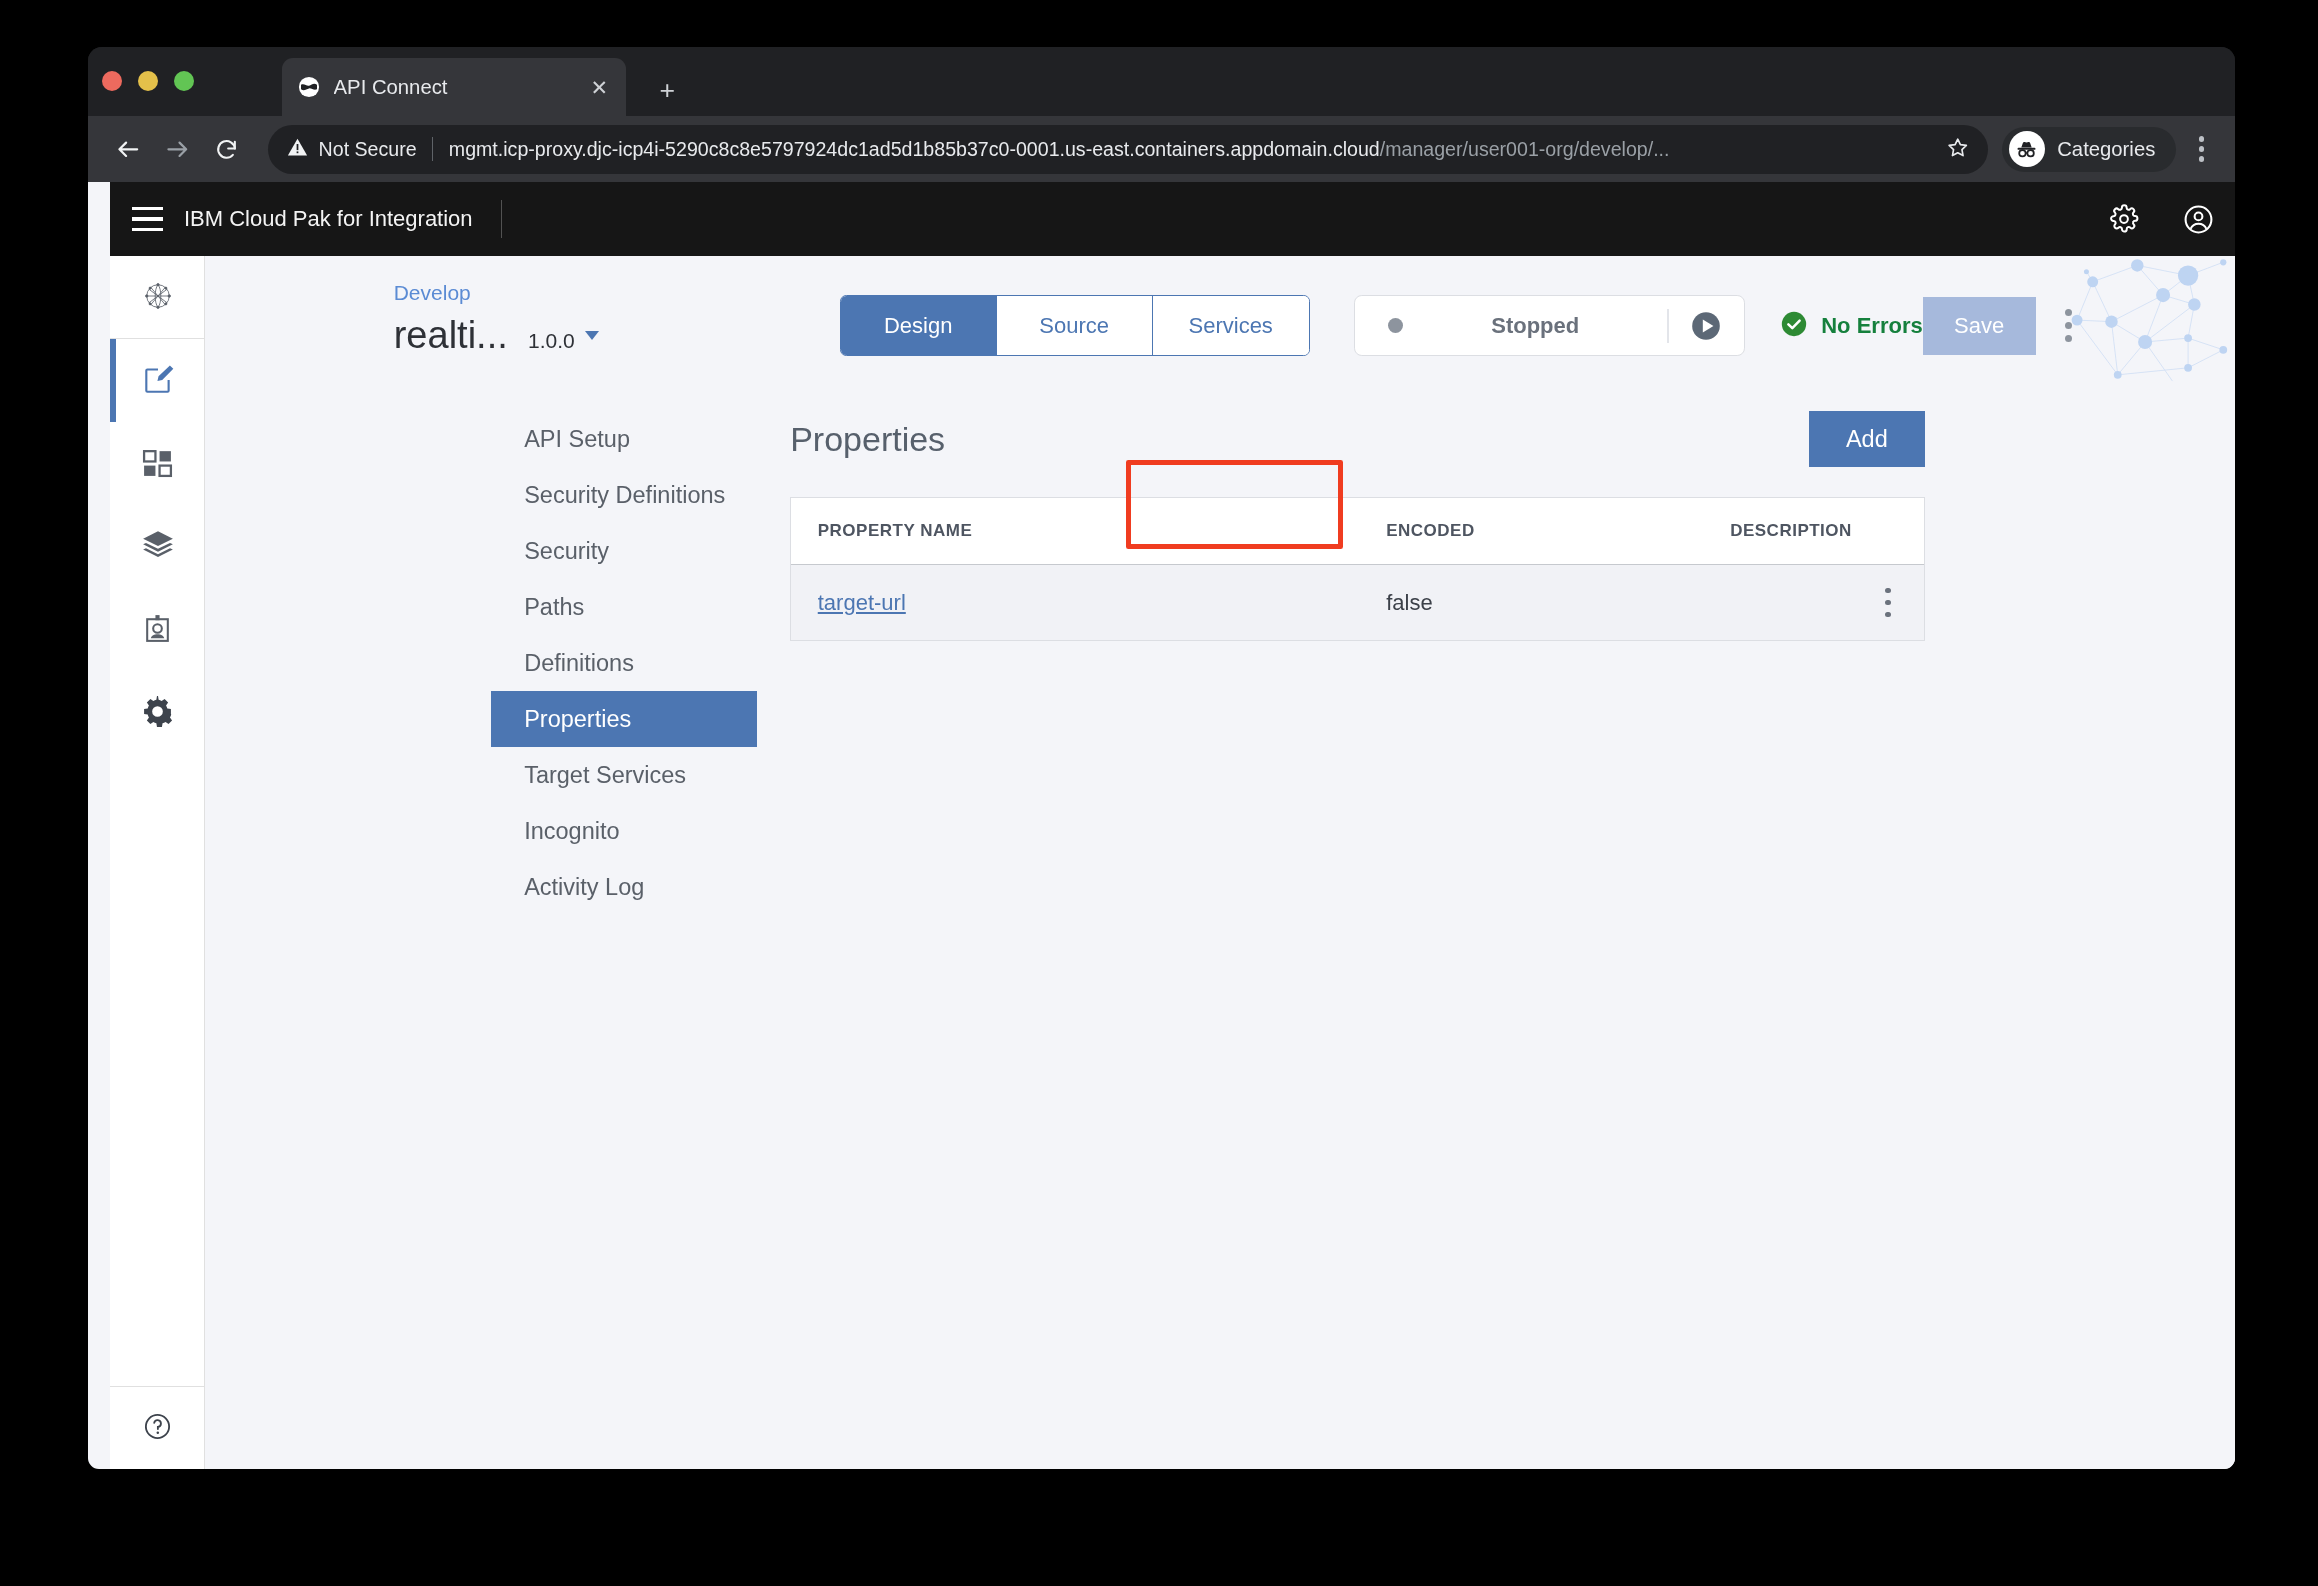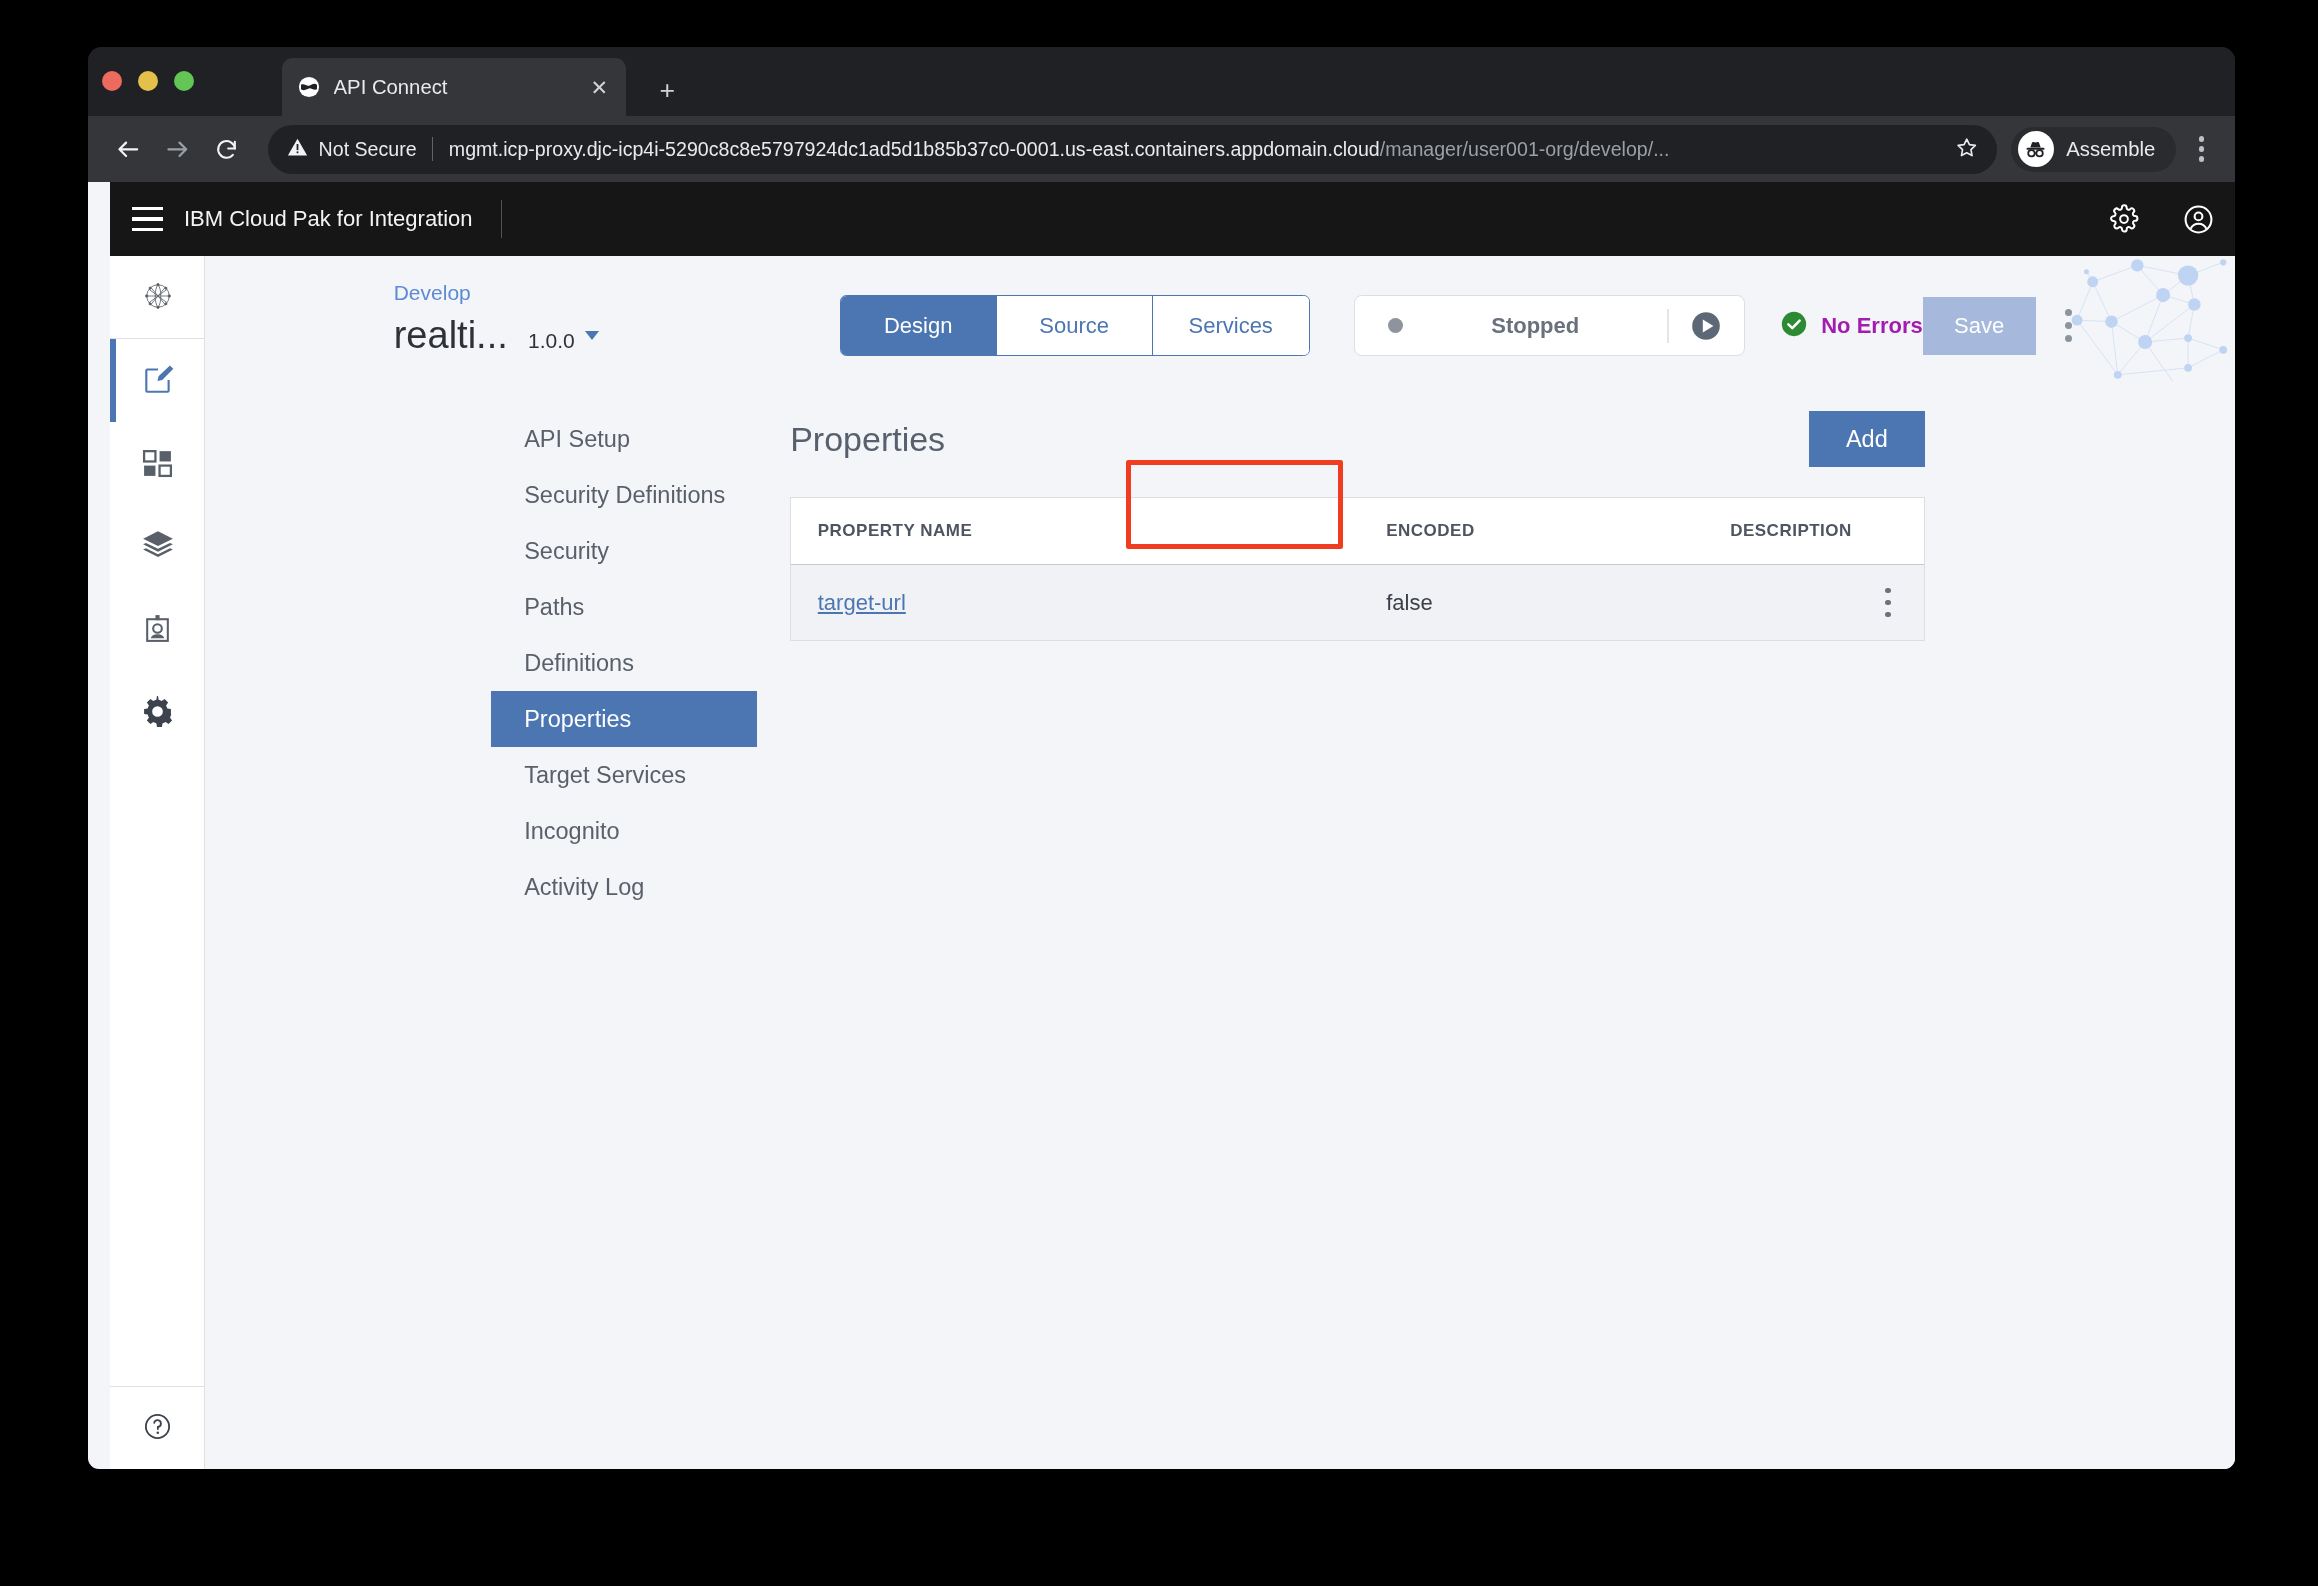--- a/index.html
+++ b/index.html
@@ -268,21 +268,21 @@
   #status-sep { width: 1.6px; height: 34px; background: #e3e5ea; flex: none; }
   #run-button {
     width: 75px; flex: none;
     display: flex; align-items: center; justify-content: center;
   }
 
   #error-status {
     display: flex; align-items: center;
     margin-left: 34px; flex: none;
   }
-  #error-status-label { color: #a21caf; font-size: 22px; font-weight: 700; margin-left: 12.5px; }
+  #error-status-label { color: #15803d; font-size: 22px; font-weight: 700; margin-left: 12.5px; }
 
   #save-button {
     flex: none;
     width: 113px; height: 58px;
     background: #a6b9dc; color: #fff;
     display: flex; align-items: center; justify-content: center;
     font-size: 22px;
   }
   #overflow-button {
     margin-left: 15.6px; flex: none;
@@ -412,21 +412,21 @@
     <div id="incognito-pill">
       <span id="incognito-avatar">
         <svg viewBox="0 0 24 24" width="25" height="25">
           <path d="M7 10 L8.6 5.6 C8.9 4.8 9.4 4.6 10.1 4.8 L12 5.3 L13.9 4.8 C14.6 4.6 15.1 4.8 15.4 5.6 L17 10 Z" fill="#202124"></path>
           <rect x="3.4" y="10.4" width="17.2" height="1.9" rx=".9" fill="#202124"></rect>
           <circle cx="8.1" cy="15.6" r="3.1" fill="none" stroke="#202124" stroke-width="1.7"></circle>
           <circle cx="15.9" cy="15.6" r="3.1" fill="none" stroke="#202124" stroke-width="1.7"></circle>
           <path d="M11.2 15.3h1.6" stroke="#202124" stroke-width="1.5"></path>
         </svg>
       </span>
-      <span id="incognito-label">Assemble</span>
+      <span id="incognito-label">Categories</span>
     </div>
 
     <div id="browser-menu">
         <i></i>
         <i></i>
         <i></i>
       </div>
   </div>
 
   <div id="page-viewport">

